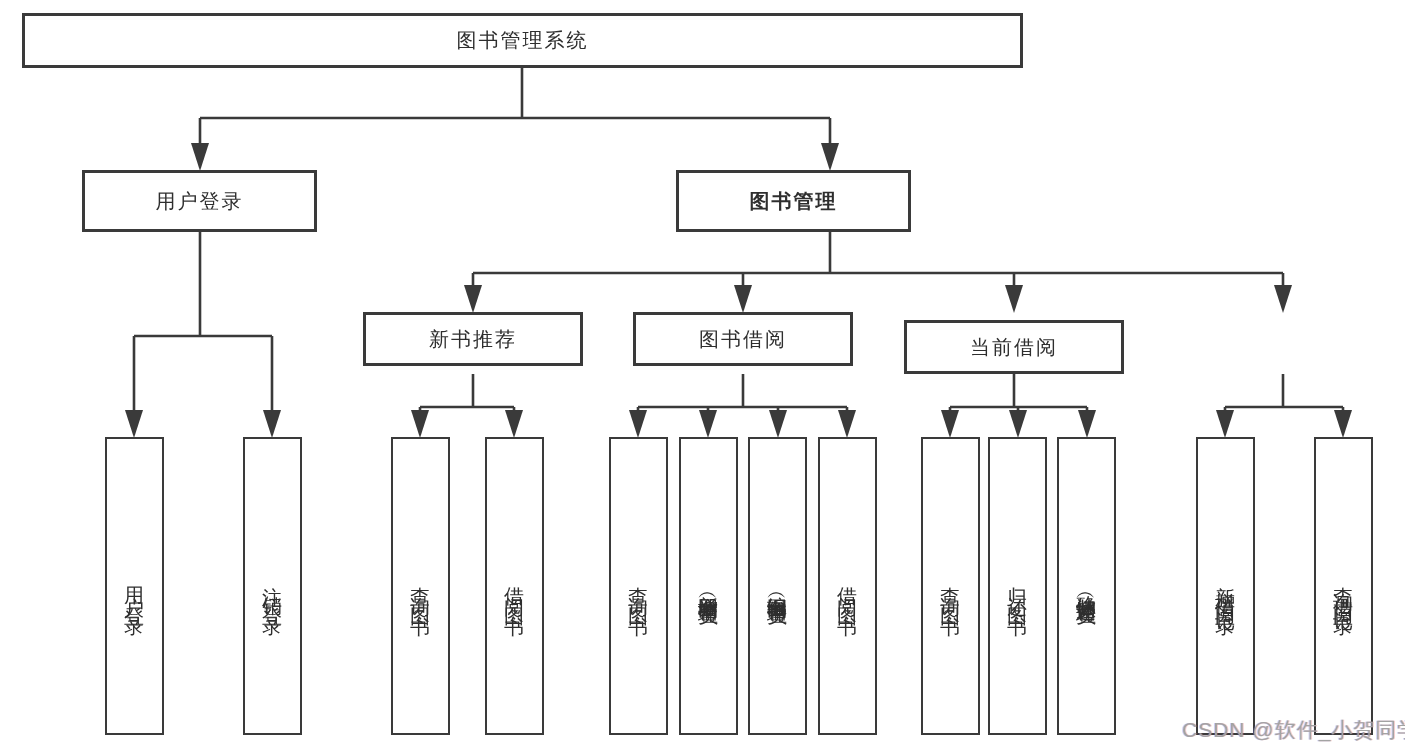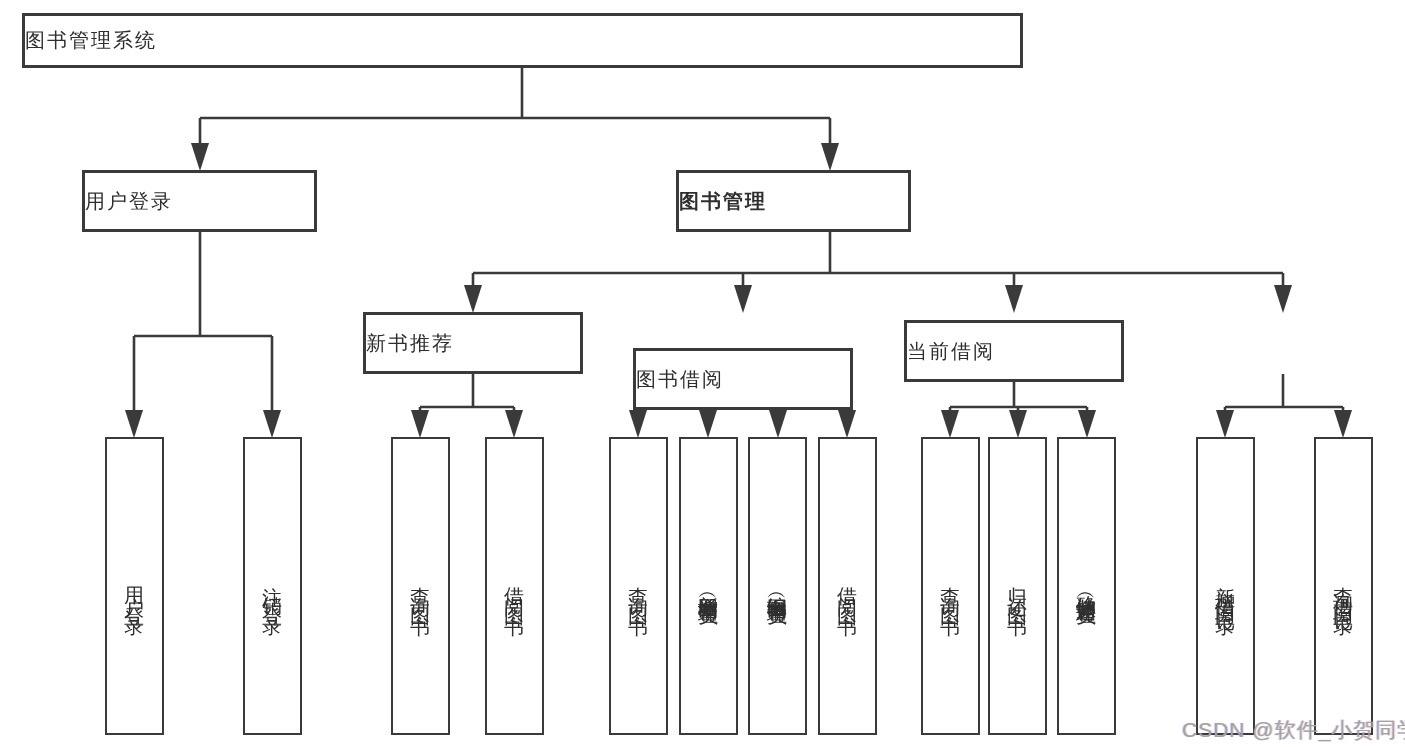--- a/index.html
+++ b/index.html
@@ -9,33 +9,33 @@
     background:#ffffff;
     font-family:"Liberation Sans","DejaVu Sans",sans-serif;
     color:#303030;
     overflow:hidden;
   }
   .connector-layer{position:absolute;left:0;top:0;width:1405px;height:747px;}
   .node{
     position:absolute;
     background:#ffffff;
     border:3px solid #3a3a3a;
-    display:flex;align-items:center;
+    display:flex;align-items:center;justify-content:center;
     box-sizing:border-box;
     font-size:20px;
     letter-spacing:2px;
     color:#2e2e2e;
   }
   .node.root{left:22px;top:13px;width:1001px;height:55px;}
   .node.lvl2{top:170px;width:235px;height:62px;}
   .node.lvl2.pos-login{left:82px;}
   .node.lvl2.pos-mgmt{left:676px;font-weight:bold;}
-  .node.lvl3{top:312px;width:220px;height:62px;}
+  .node.lvl3{top:312px;width:220px;height:54px;}
   .node.lvl3.pos-a{left:363px;}
-  .node.lvl3.pos-b{left:633px;margin-top:36px;}
+  .node.lvl3.pos-b{left:633px;}
   .node.lvl3.pos-c{left:904px;margin-top:8px;}
   .node.lvl3.pos-d{left:1173px;}
   .leaf{
     position:absolute;
     top:437px;width:59px;height:298px;
     background:#ffffff;
     border:2.5px solid #3a3a3a;
     box-sizing:border-box;
     display:flex;align-items:center;justify-content:center;
     font-size:20px;color:#2e2e2e;

